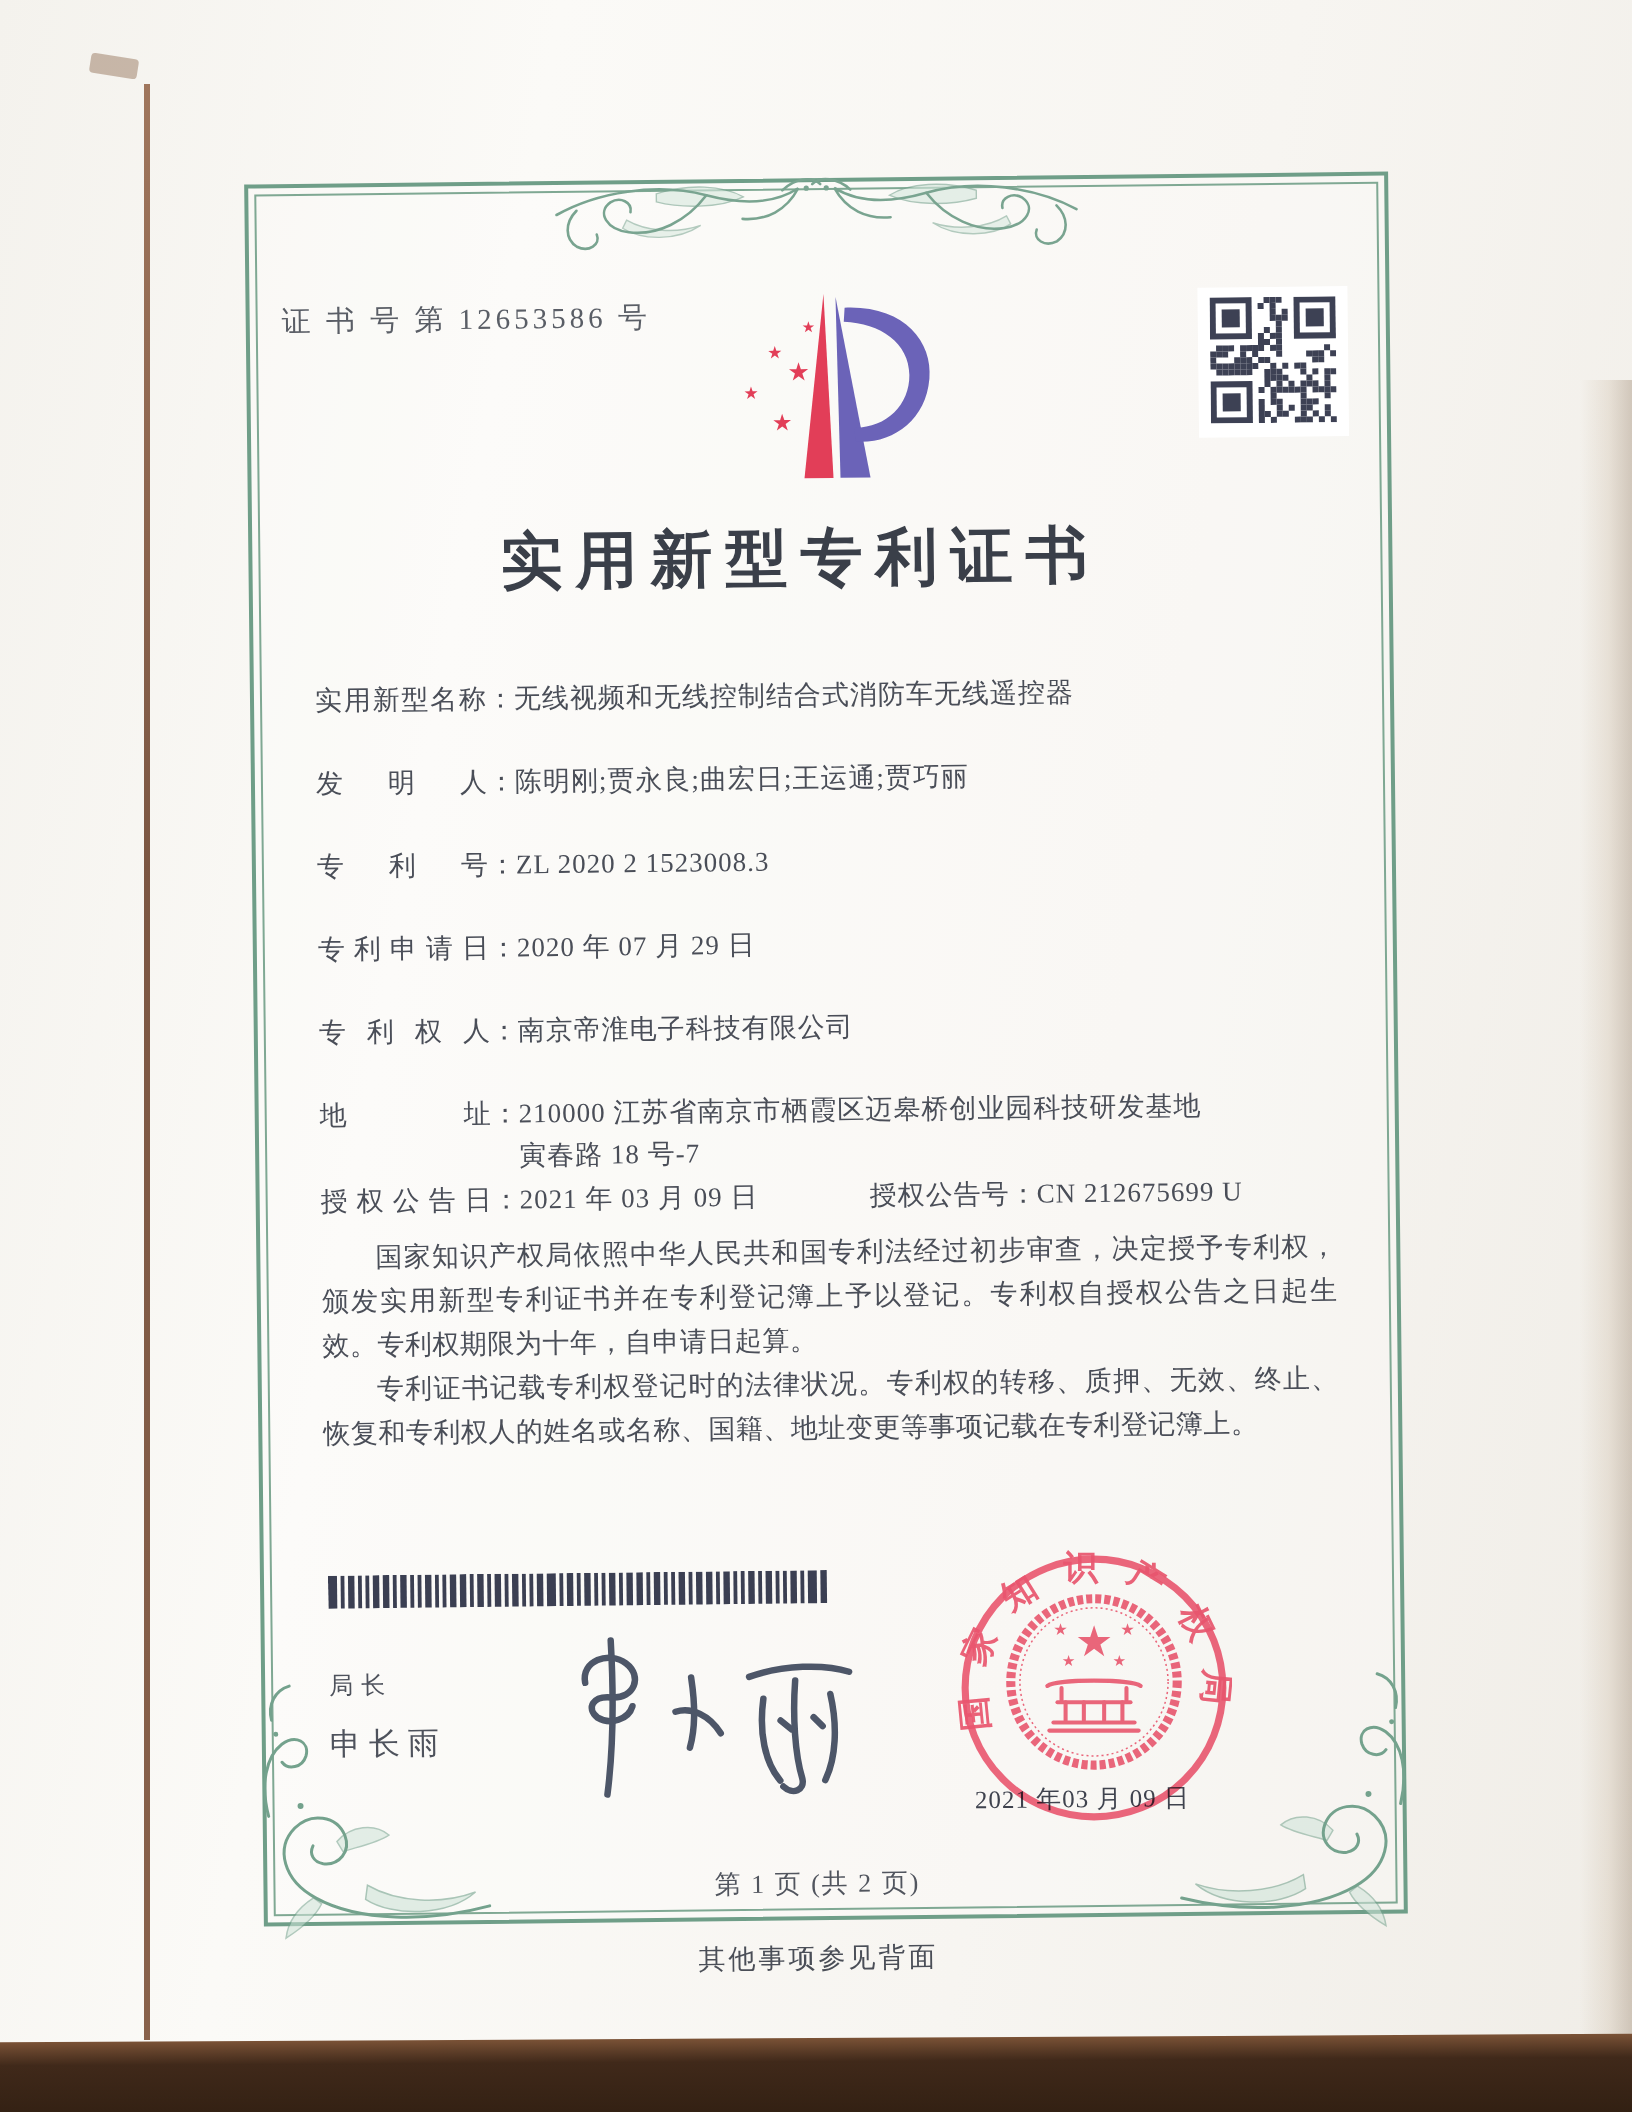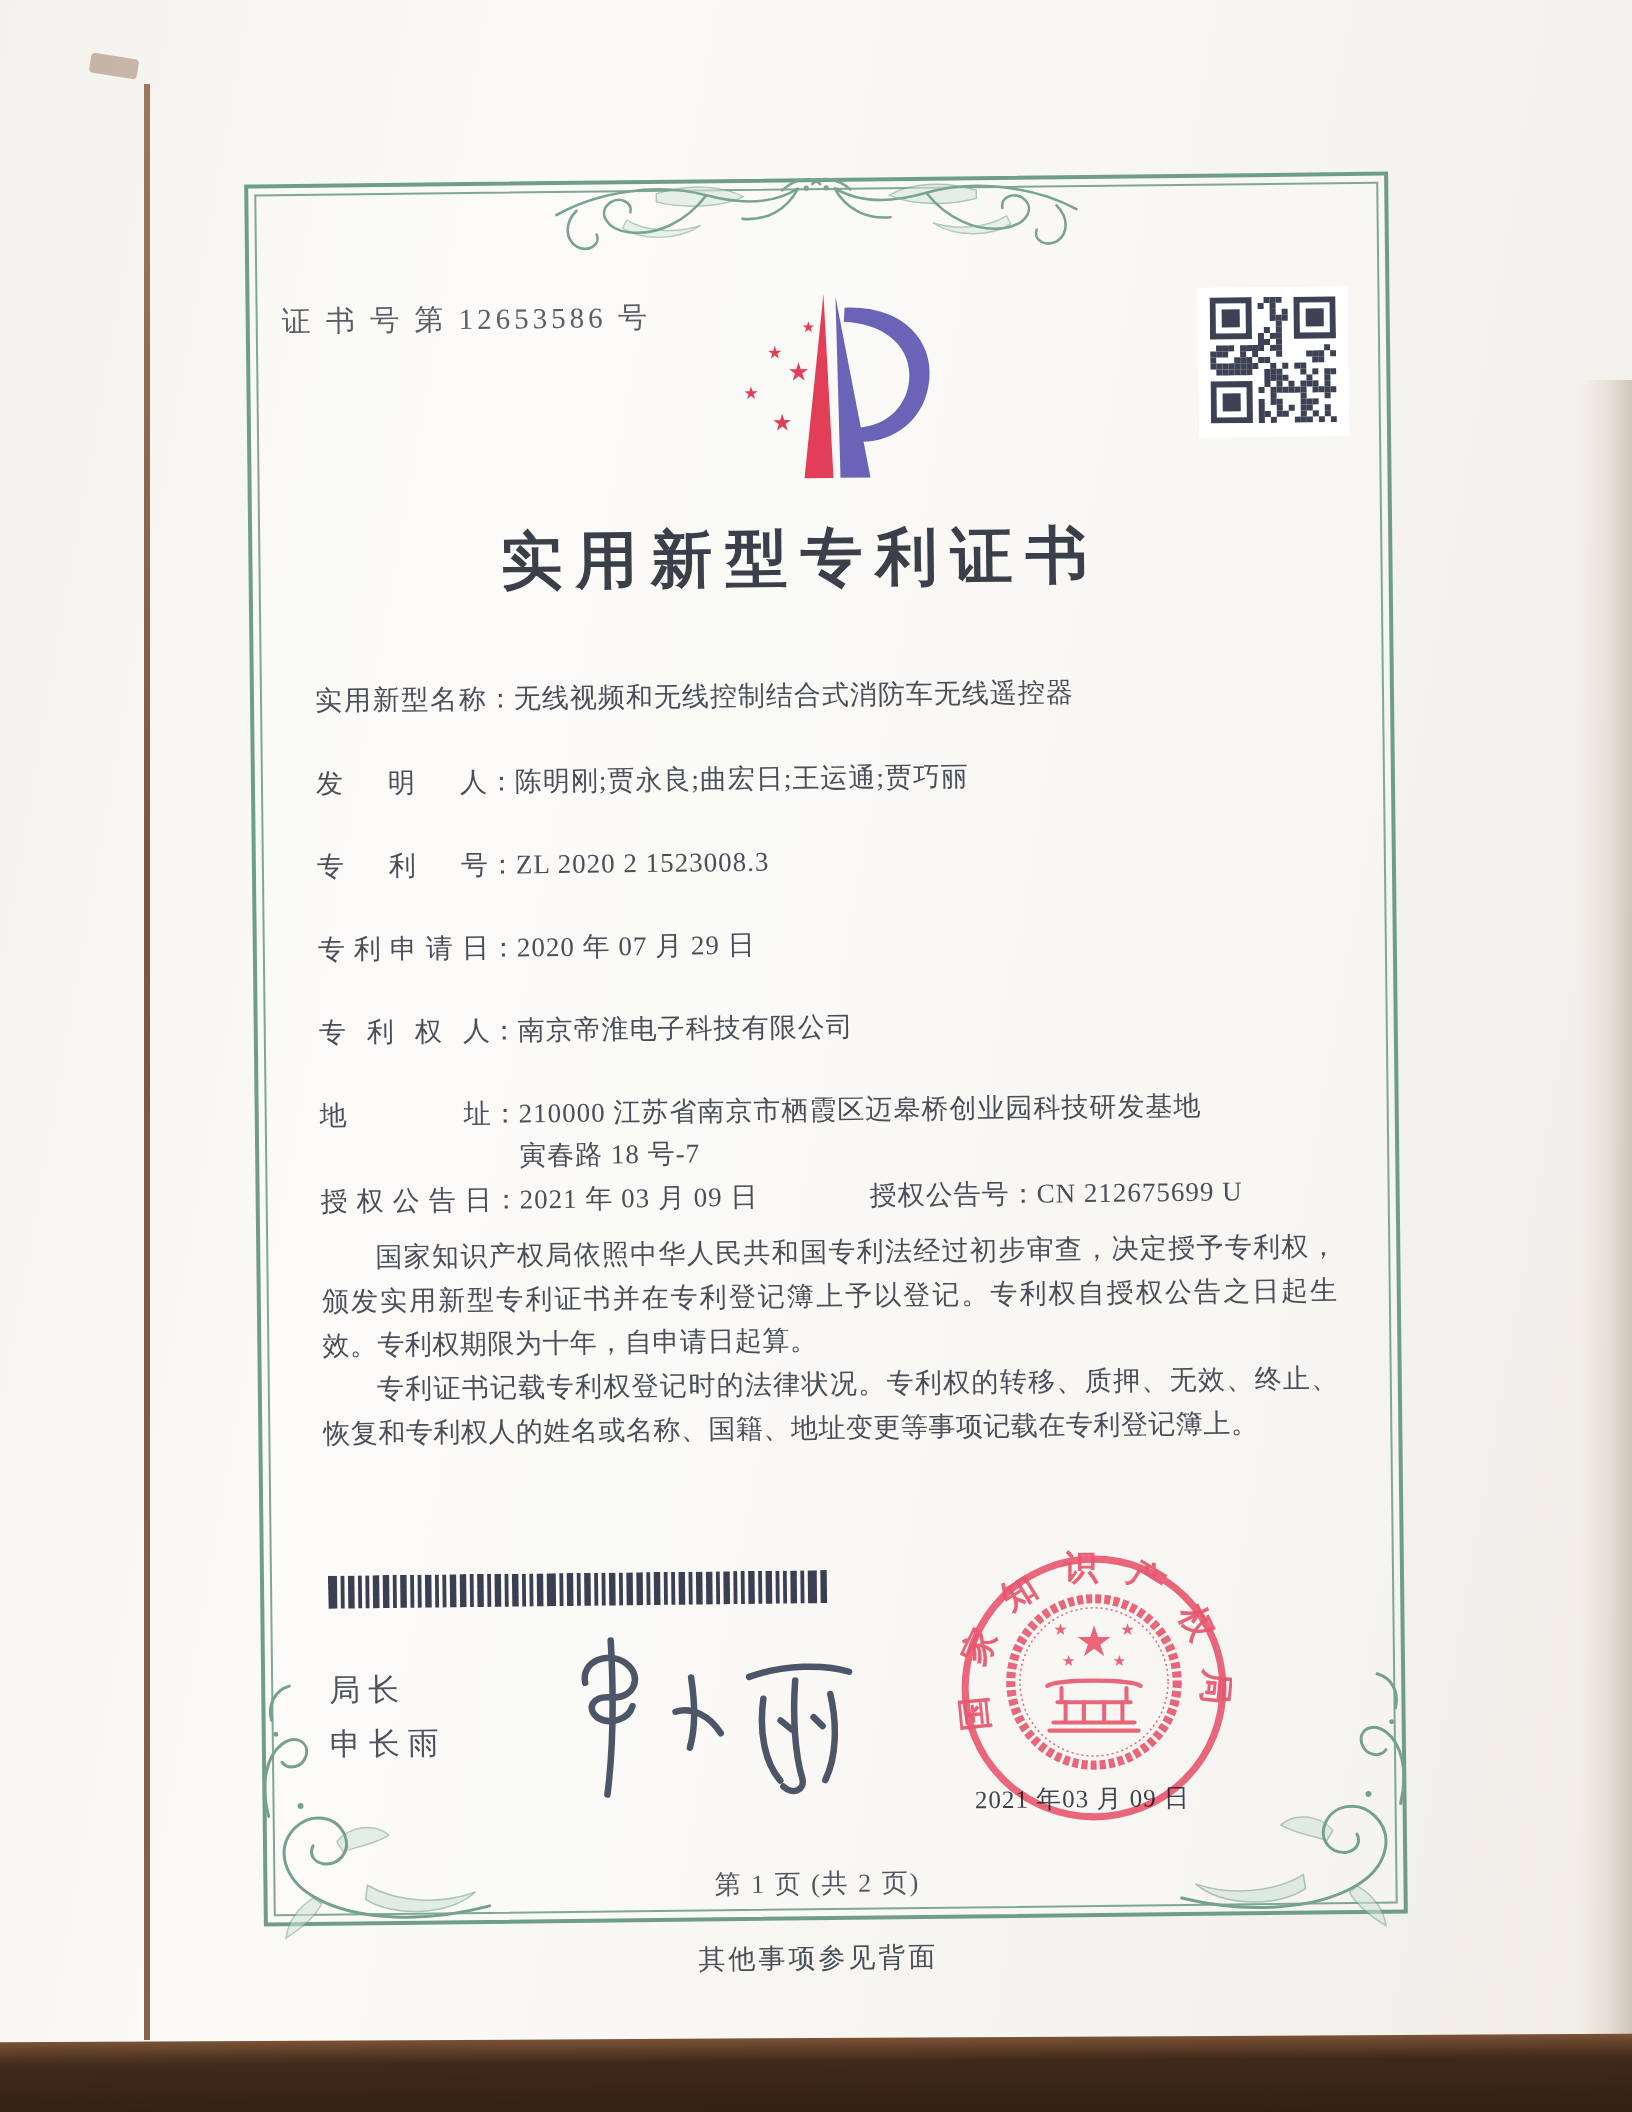--- a/index.html
+++ b/index.html
@@ -29,21 +29,21 @@
   .lbl{display:inline-block;width:172px;text-align:justify;text-align-last:justify;vertical-align:top;}
   .colon{display:inline-block;width:27px;}
   .row.addr{margin-bottom:4px;}
   .row.addr2{margin-bottom:6px;padding-left:199px;}
   .row.grant{position:relative;margin-bottom:0;}
   .grant2{position:absolute;left:549px;top:0;}
   .paras{position:absolute;left:61px;top:1048px;width:1016px;color:#4a4e58;font-size:27px;line-height:44px;
     text-align:justify;letter-spacing:0.5px;}
   .paras p{margin:0;text-indent:2em;}
   .barcode{position:absolute;left:64px;top:1388px;width:500px;height:34px;overflow:hidden;}
-  .director-label{position:absolute;left:64px;top:1482px;font-size:31px;letter-spacing:8px;color:#4e525c;}
+  .director-label{position:absolute;left:64px;top:1482px;font-size:24px;letter-spacing:8px;color:#4e525c;}
   .director-name{position:absolute;left:64px;top:1536px;font-size:31px;letter-spacing:8px;color:#4e525c;}
   .signature{position:absolute;left:268px;top:1440px;}
   .page-ind{position:absolute;left:380px;top:1684px;width:340px;text-align:center;font-size:26px;color:#51555e;letter-spacing:2px;}
   .back-note{position:absolute;left:380px;top:1758px;width:340px;text-align:center;font-size:27px;color:#4a4e57;letter-spacing:3px;}
   
   .qr{position:absolute;left:948px;top:110px;width:150px;height:150px;background:#fff;}
   .qr svg{position:absolute;left:12px;top:10px;}
   
   .logo{position:absolute;left:455px;top:98px;width:230px;height:215px;}
   

